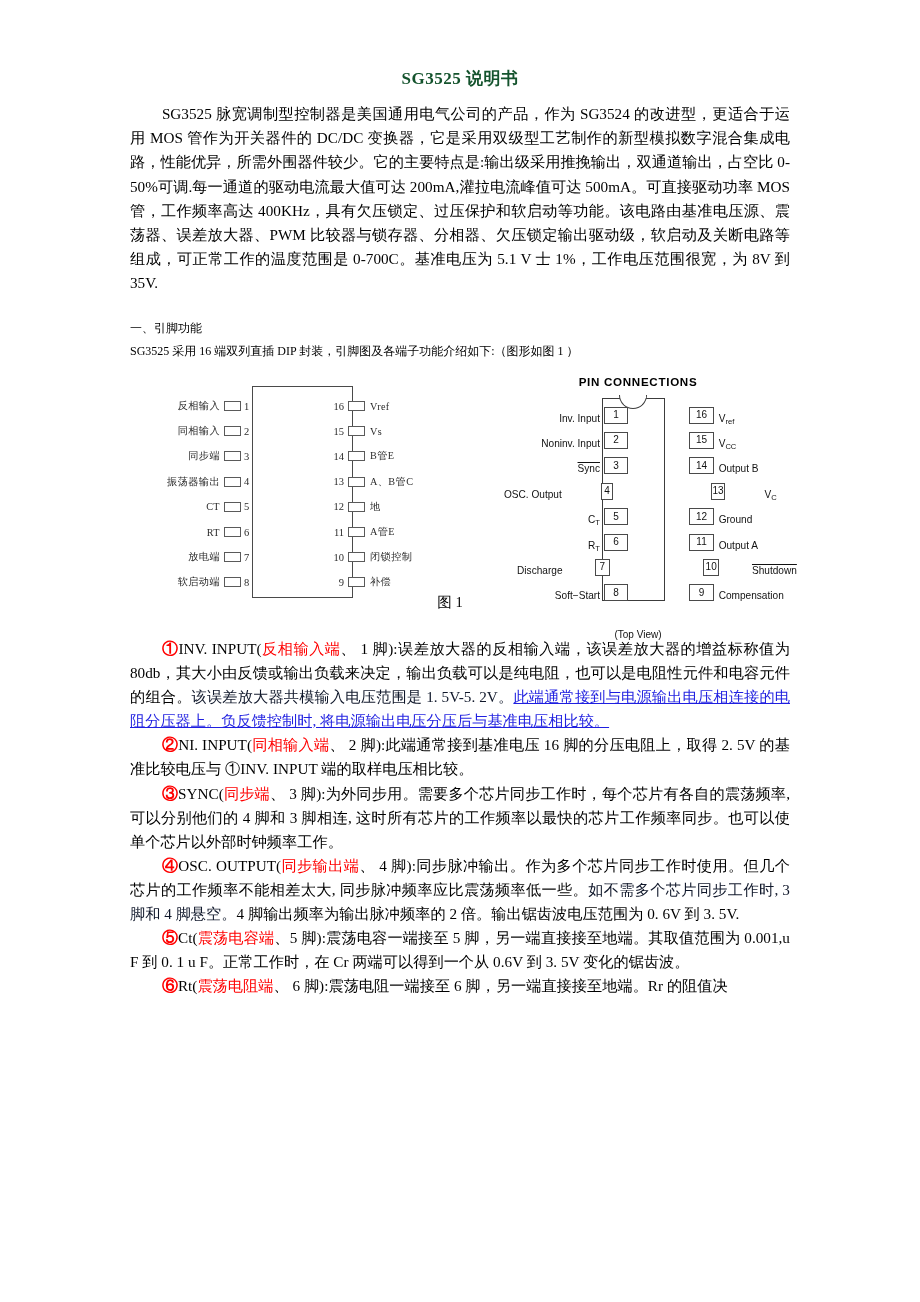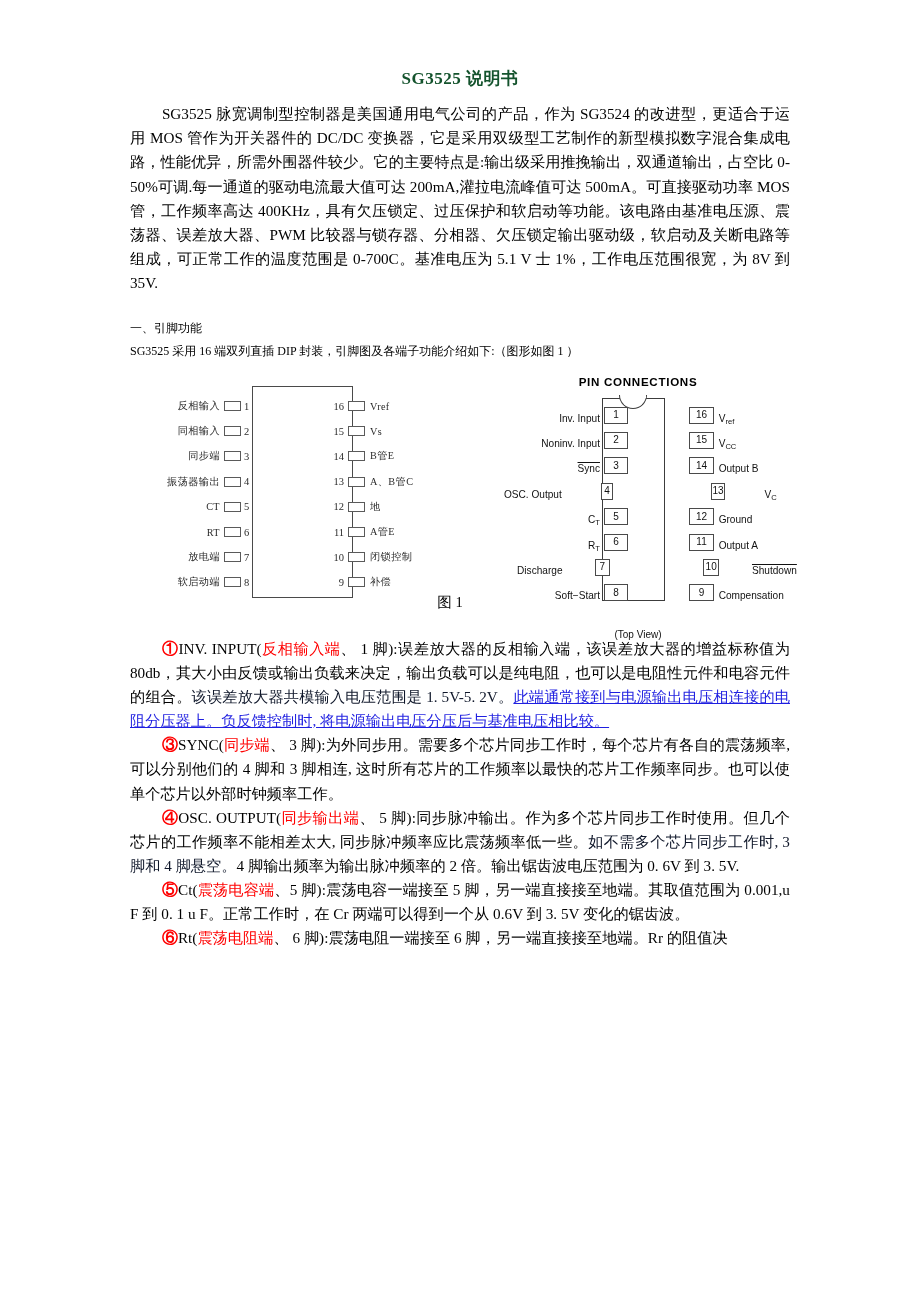--- a/index.html
+++ b/index.html
@@ -417,27 +417,30 @@
       <div class="topview">(Top View)</div>
     </div>
 
     <div class="fig-caption">图 1</div>
   </div>
 
   <p class="para indent">
     <span class="circ">①</span><span>INV. INPUT(</span><span class="red">反相输入端</span><span>、 1 脚):</span><span>误差放大器的反相输入端，该误差放大器的增益标称值为 80db，其大小由反馈或输出负载来决定，输出负载可以是纯电阻，也可以是电阻性元件和电容元件的组合。</span><span class="blue">该误差放大器共模输入电压范围是 1. 5V-5. 2V。</span><span class="blue-u">此端通常接到与电源输出电压相连接的电阻分压器上。负反馈控制时, 将电源输出电压分压后与基准电压相比较。</span>
   </p>
 
+  <p class="para indent">
+    <span class="circ">②</span><span>NI. INPUT(</span><span class="red">同相输入端</span><span>、 2 脚):</span><span>此端通常接到基准电压 16 脚的分压电阻上，取得 2. 5V 的基准比较电压与 ①INV. INPUT 端的取样电压相比较。</span>
+  </p>
 
   <p class="para indent">
     <span class="circ">③</span><span>SYNC(</span><span class="red">同步端</span><span>、 3 脚):</span><span>为外同步用。需要多个芯片同步工作时，每个芯片有各自的震荡频率, 可以分别他们的 4 脚和 3 脚相连, 这时所有芯片的工作频率以最快的芯片工作频率同步。也可以使单个芯片以外部时钟频率工作。</span>
   </p>
 
   <p class="para indent">
-    <span class="circ">④</span><span>OSC. OUTPUT(</span><span class="red">同步输出端</span><span>、 5 脚):</span><span>同步脉冲输出。作为多个芯片同步工作时使用。但几个芯片的工作频率不能相差太大, 同步脉冲频率应比震荡频率低一些。</span><span class="blue">如不需多个芯片同步工作时, 3 脚和 4 脚悬空。</span><span>4 脚输出频率为输出脉冲频率的 2 倍。输出锯齿波电压范围为 0. 6V 到 3. 5V.</span>
+    <span class="circ">④</span><span>OSC. OUTPUT(</span><span class="red">同步输出端</span><span>、 4 脚):</span><span>同步脉冲输出。作为多个芯片同步工作时使用。但几个芯片的工作频率不能相差太大, 同步脉冲频率应比震荡频率低一些。</span><span class="blue">如不需多个芯片同步工作时, 3 脚和 4 脚悬空。</span><span>4 脚输出频率为输出脉冲频率的 2 倍。输出锯齿波电压范围为 0. 6V 到 3. 5V.</span>
   </p>
 
   <p class="para indent">
     <span class="circ">⑤</span><span>Ct(</span><span class="red">震荡电容端</span><span>、5 脚):</span><span>震荡电容一端接至 5 脚，另一端直接接至地端。其取值范围为 0.001,u F 到 0. 1 u F。正常工作时，在 Cr 两端可以得到一个从 0.6V 到 3. 5V 变化的锯齿波。</span>
   </p>
 
   <p class="para indent">
     <span class="circ">⑥</span><span>Rt(</span><span class="red">震荡电阻端</span><span>、 6 脚):</span><span>震荡电阻一端接至 6 脚，另一端直接接至地端。Rr 的阻值决</span>
   </p>
 

